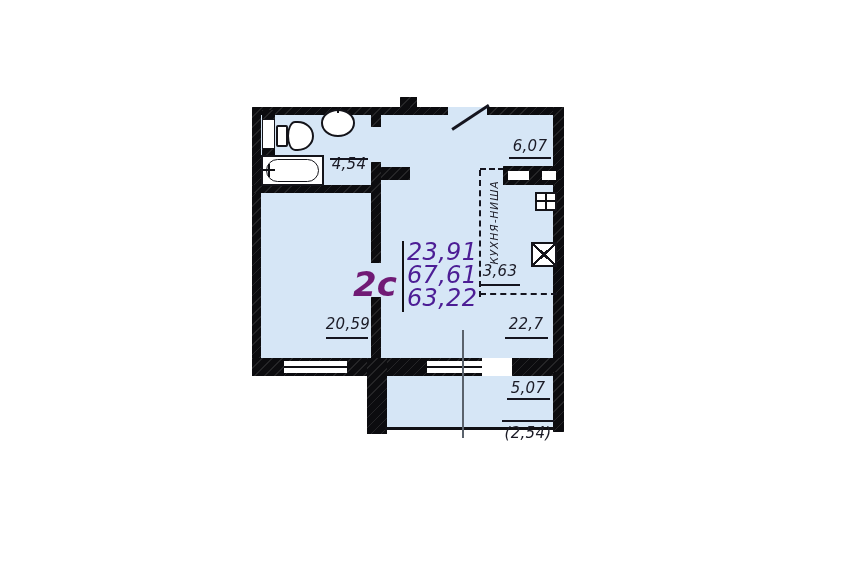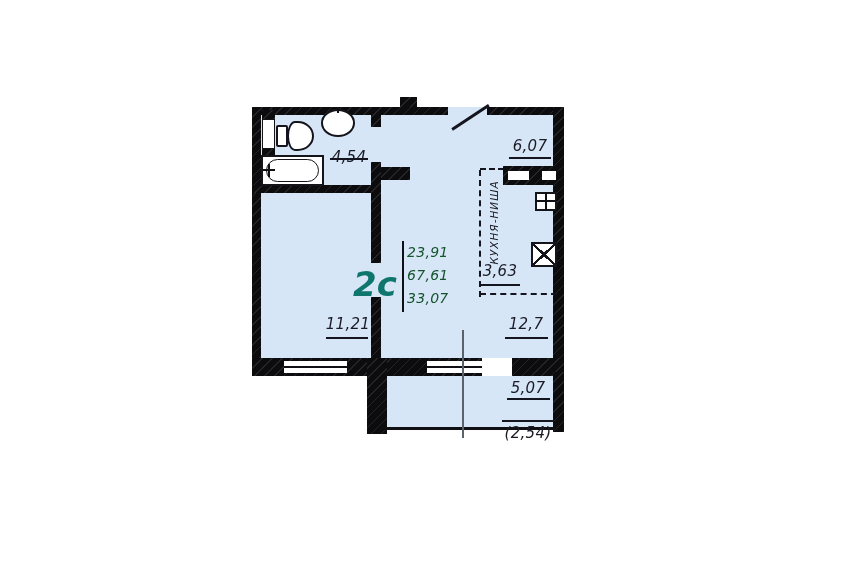--- a/index.html
+++ b/index.html
@@ -31,25 +31,25 @@
     font-style:italic;
     font-size:15px;line-height:18px;
     color:#1b1b26;letter-spacing:0.3px;
     text-align:center;white-space:nowrap;
   }
   .u{position:absolute;height:2px;background:#15151f;}
   .dash-v{position:absolute;border-left:2px dashed #15151f;}
   .dash-h{position:absolute;border-top:2px dashed #15151f;}
   .type-lbl{
     position:absolute;font-style:italic;font-weight:bold;
-    font-size:34px;line-height:40px;color:#0f766e;
+    font-size:34px;line-height:40px;color:#701a75;
   }
   .stack{
-    position:absolute;font-style:italic;font-size:14px;
-    line-height:23px;color:#14532d;letter-spacing:0.3px;
+    position:absolute;font-style:italic;font-size:24px;
+    line-height:23px;color:#4c1d95;letter-spacing:0.3px;
   }
   .vtext{
     position:absolute;font-style:italic;font-size:10.5px;
     letter-spacing:1px;color:#1b1b26;text-align:center;
     transform:rotate(-90deg);white-space:nowrap;
   }
   .crossline{position:absolute;background:#101014;}
   .stove{
     position:absolute;background-color:#ffffff;
     border:2.5px solid #14141a;box-sizing:border-box;
@@ -121,42 +121,42 @@
 
   <div class="fixture" style="left:535px;top:192px;width:22px;height:19px;border-width:2.5px;">
     <div class="crossline" style="left:8px;top:-2px;width:2px;height:18px;"></div>
     <div class="crossline" style="left:-2px;top:6px;width:21px;height:2px;"></div>
   </div>
 
   <div class="stove" style="left:531px;top:242px;width:26px;height:25px;"></div>
 
   <div style="position:absolute;left:462px;top:330px;width:2px;height:108px;background:#5a626c;"></div>
 
-  <div class="lbl" style="left:326px;top:148px;width:46px;">4,54</div>
+  <div class="lbl" style="left:326px;top:155px;width:46px;">4,54</div>
   <div class="u" style="left:330px;top:158px;width:38px;"></div>
 
   <div class="lbl" style="left:507px;top:137px;width:46px;">6,07</div>
   <div class="u" style="left:509px;top:157px;width:42px;"></div>
 
   <div class="vtext" style="left:446px;top:216px;width:96px;height:13px;">КУХНЯ-НИША</div>
   <div class="lbl" style="left:477px;top:262px;width:46px;">3,63</div>
   <div class="u" style="left:479px;top:284px;width:41px;"></div>
 
-  <div class="lbl" style="left:323px;top:315px;width:50px;">11,21</div>
+  <div class="lbl" style="left:323px;top:315px;width:50px;">20,59</div>
   <div class="u" style="left:326px;top:337px;width:42px;"></div>
 
-  <div class="lbl" style="left:503px;top:315px;width:46px;">12,7</div>
+  <div class="lbl" style="left:503px;top:315px;width:46px;">22,7</div>
   <div class="u" style="left:505px;top:337px;width:43px;"></div>
 
   <div class="lbl" style="left:505px;top:379px;width:46px;">5,07</div>
   <div class="u" style="left:507px;top:398px;width:43px;"></div>
   <div class="lbl" style="left:499px;top:424px;width:58px;">(2,54)</div>
   <div class="u" style="left:502px;top:420px;width:52px;"></div>
 
   <div class="type-lbl" style="left:353px;top:264px;">2с</div>
   <div class="crossline" style="left:402px;top:241px;width:2px;height:71px;"></div>
   <div class="stack" style="left:407px;top:241px;">
     <div>23,91</div>
     <div>67,61</div>
-    <div>33,07</div>
+    <div>63,22</div>
   </div>
 
 </div>
 
 </body></html>

